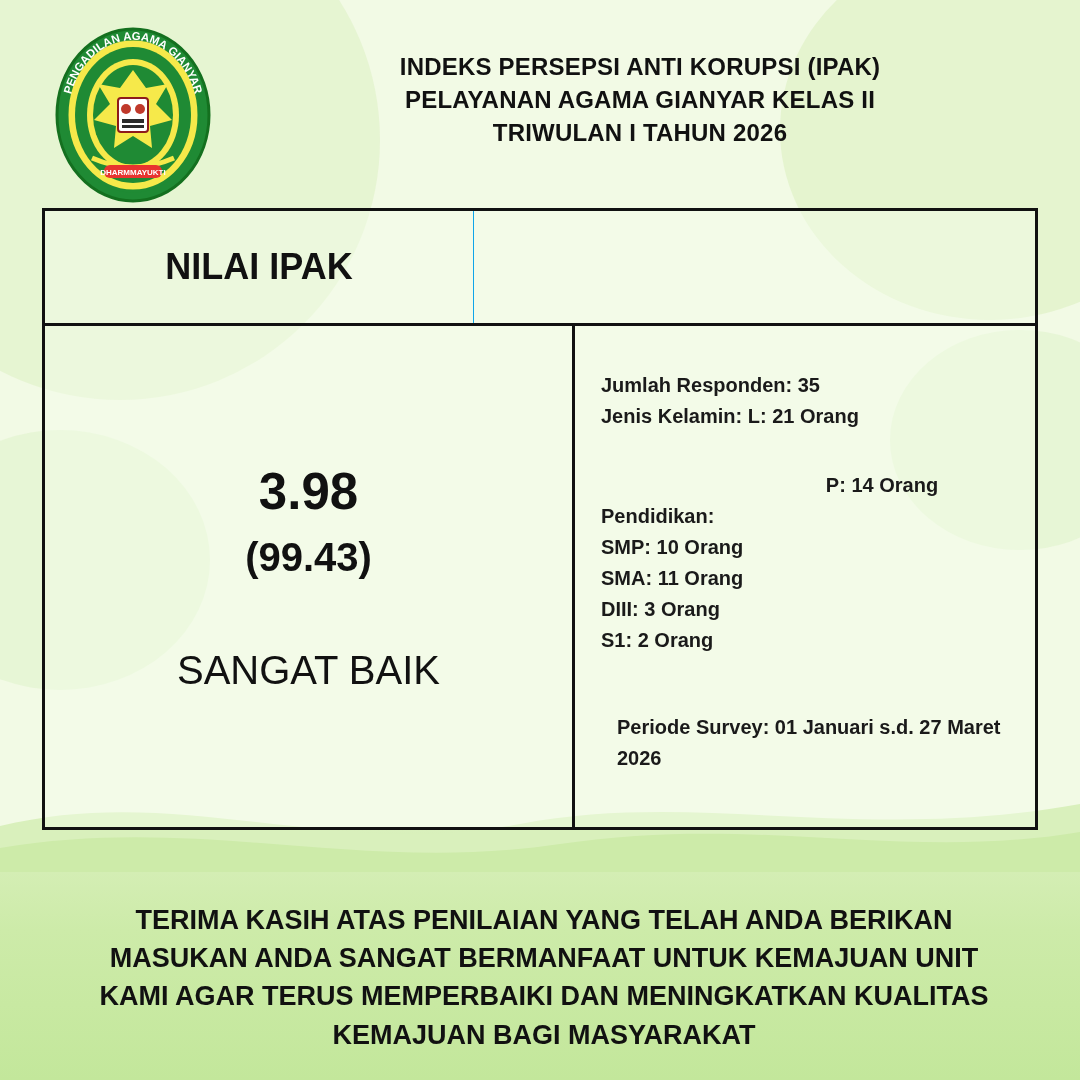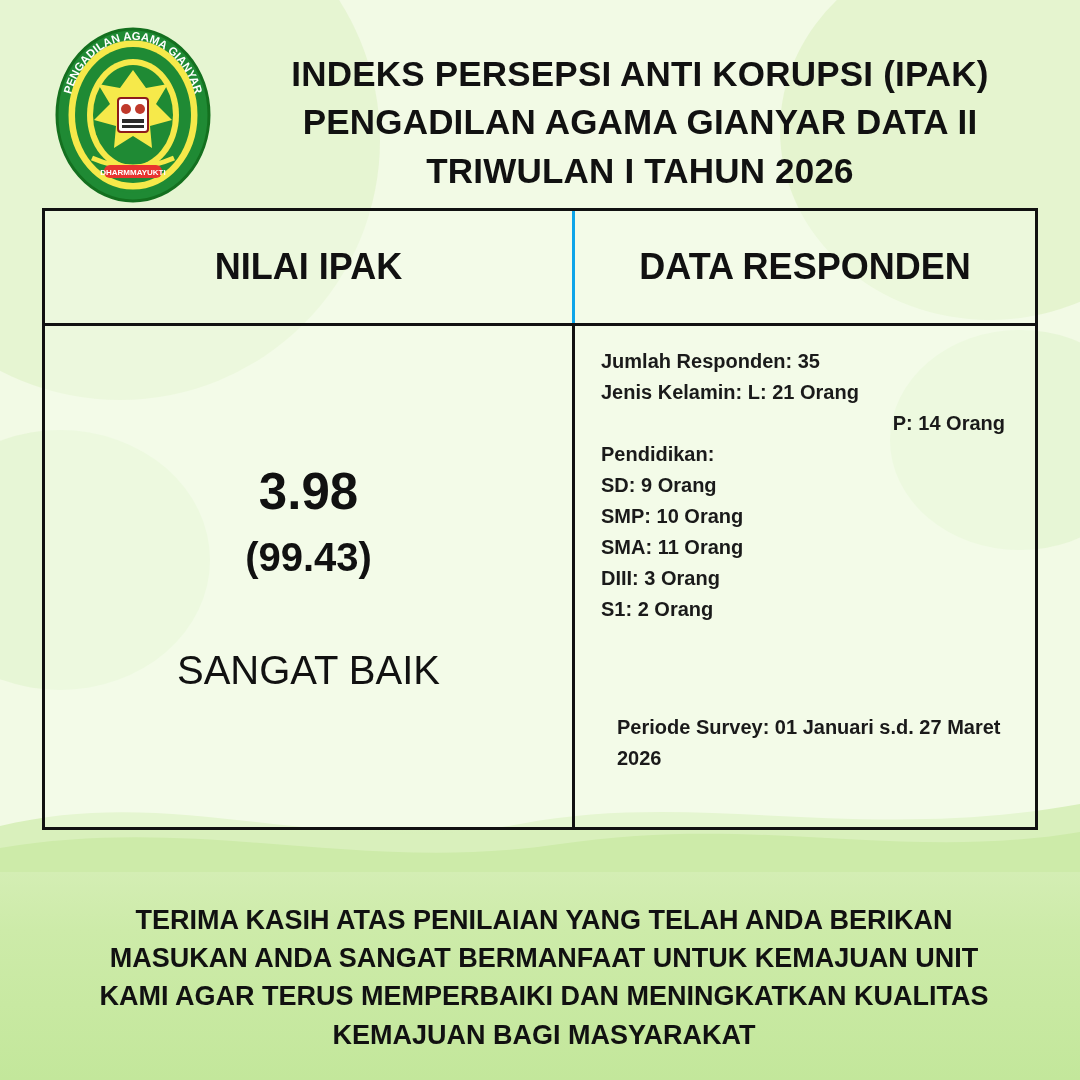--- a/index.html
+++ b/index.html
@@ -79,21 +79,21 @@
     height: 178px;
   }
   .title-block {
     position: absolute;
     left: 230px;
     top: 32px;
     width: 820px;
     text-align: center;
   }
   .title-line {
-    font-size: 35px;
+    font-size: 24px;
     font-weight: bold;
     color: #111;
     letter-spacing: .2px;
     line-height: 1.38;
     white-space: nowrap;
   }
 
   
   .table {
     position: absolute;
@@ -112,21 +112,21 @@
   }
   .th {
     display: flex;
     align-items: center;
     justify-content: center;
     font-size: 36px;
     font-weight: bold;
     color: #111;
     box-sizing: border-box;
   }
-  .th-left { width: 530px; border-right: 3px solid #0ea5e9; }
+  .th-left { width: 429px; border-right: 1px solid #0ea5e9; }
   .th-right { flex: 1; }
   .table-body {
     display: flex;
     height: 504px;
   }
   .cell-left {
     width: 530px;
     border-right: 3px solid #111;
     box-sizing: border-box;
     display: flex;
@@ -149,33 +149,34 @@
   }
   .grade {
     margin-top: 62px;
     font-size: 40px;
     font-weight: normal;
     color: #111;
   }
   .cell-right {
     flex: 1;
     box-sizing: border-box;
-    padding: 20px 30px 0 26px;
+    padding: 44px 30px 0 26px;
     position: relative;
   }
   .resp-line {
     font-size: 20px;
     font-weight: bold;
     color: #1a1a1a;
     line-height: 1.55;
     white-space: pre;
   }
   .resp-line.indent {
-    text-align: right;
+    text-align: center;
     padding-left: 158px;
+    margin-top: 38px;
   }
   .period {
     position: absolute;
     left: 26px;
     right: 26px;
     top: 386px;
     font-size: 20px;
     font-weight: bold;
     color: #1a1a1a;
     line-height: 1.55;
@@ -235,46 +236,44 @@
         <text x="85" y="149" font-family="'Liberation Sans', sans-serif" font-size="8" font-weight="bold" fill="#ffffff" text-anchor="middle">DHARMMAYUKTI</text>
         <path id="arcTop" d="M20 92 A65 78 0 0 1 150 92" fill="none"></path>
         <text font-family="'Liberation Sans', sans-serif" font-size="11.5" font-weight="bold" fill="#ffffff">
           <textPath href="#arcTop" startOffset="50%" text-anchor="middle">PENGADILAN AGAMA GIANYAR</textPath>
         </text>
       </svg>
     </div>
 
     <div class="title-block">
       <div class="title-line">INDEKS PERSEPSI ANTI KORUPSI (IPAK)</div>
-      <div class="title-line">PENGADILAN AGAMA GIANYAR DATA II</div>
+      <div class="title-line">PELAYANAN AGAMA GIANYAR KELAS II</div>
       <div class="title-line">TRIWULAN I TAHUN 2026</div>
     </div>
   </div>
 
   <div class="table">
 
     <div class="table-head">
       <div class="th th-left">NILAI IPAK</div>
-      <div class="th th-right">DATA RESPONDEN</div>
     </div>
 
     <div class="table-body">
 
       <div class="cell-left">
         <div class="score">3.98</div>
         <div class="score-pct">(99.43)</div>
         <div class="grade">SANGAT BAIK</div>
       </div>
 
       <div class="cell-right">
         <div class="resp-line">Jumlah Responden: 35</div>
         <div class="resp-line">Jenis Kelamin: L: 21 Orang</div>
         <div class="resp-line indent">P: 14 Orang</div>
         <div class="resp-line">Pendidikan:</div>
-        <div class="resp-line">SD: 9 Orang</div>
         <div class="resp-line">SMP: 10 Orang</div>
         <div class="resp-line">SMA: 11 Orang</div>
         <div class="resp-line">DIII: 3 Orang</div>
         <div class="resp-line">S1: 2 Orang</div>
         <div class="period">Periode Survey: 01 Januari s.d. 27 Maret 2026</div>
       </div>
 
     </div>
   </div>
 

